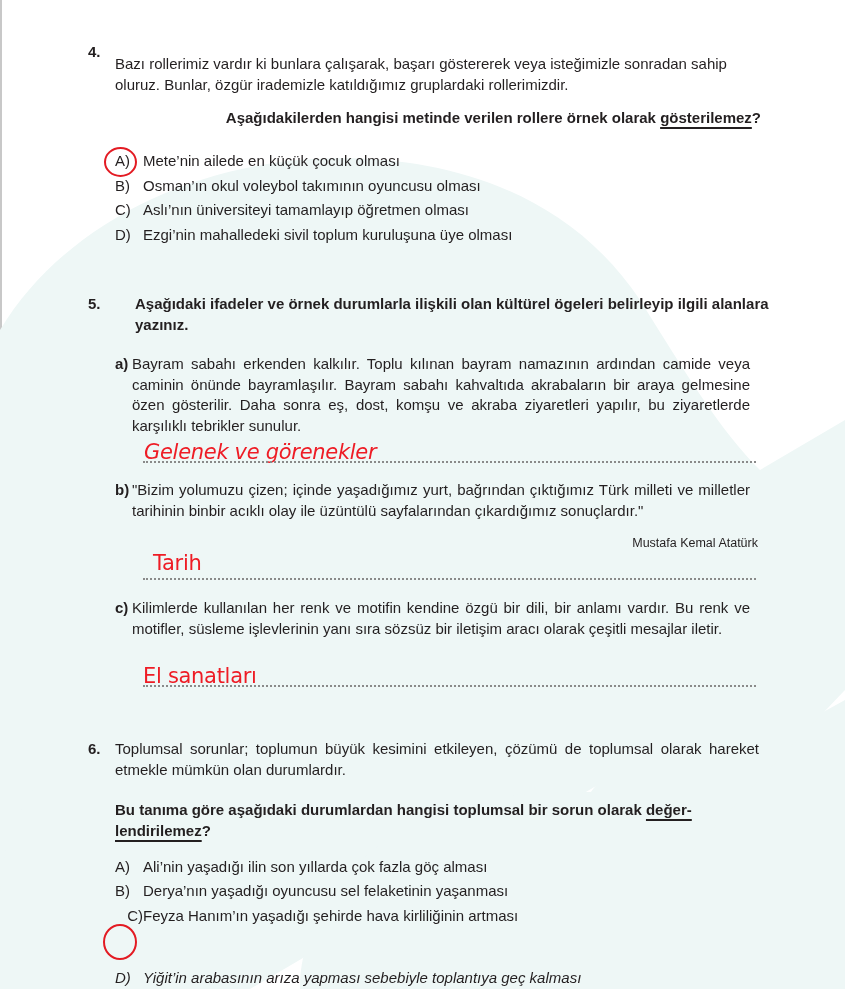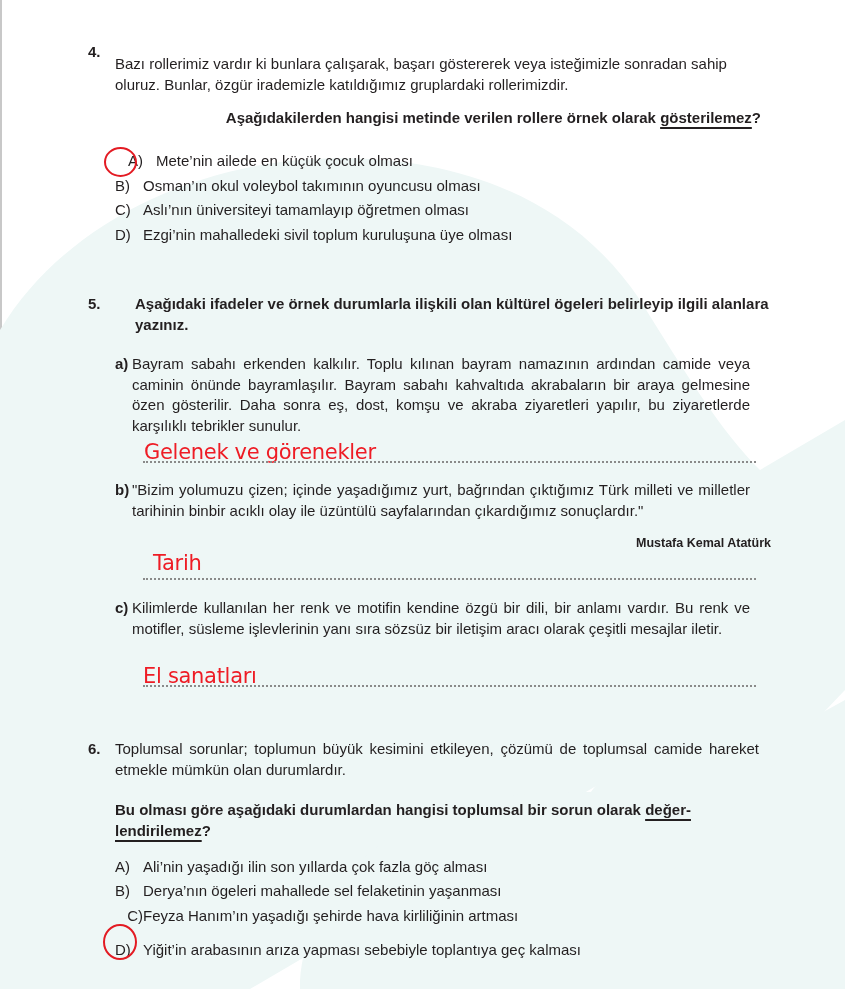--- a/index.html
+++ b/index.html
@@ -17,21 +17,21 @@
   .text { position: absolute; font-size: 15px; line-height: 20.5px; }
   .justify { text-align: justify; text-align-last: left; }
   .bold { font-weight: bold; }
   .ul { text-decoration: underline; text-decoration-thickness: 2px; text-underline-offset: 4px; }
 
   .opt { position: absolute; left: 115px; font-size: 15px; height: 20px; line-height: 20px; white-space: nowrap; }
   .opt .letter { display: inline-block; width: 28px; }
 
   .sub-letter { position: absolute; left: 115px; font-size: 15px; font-weight: bold; }
   .sub-text { position: absolute; left: 132px; width: 618px; font-size: 15px; line-height: 20.5px; }
-  .attribution { position: absolute; right: 74px; font-size: 12.5px; font-weight: bold; }
+  .attribution { position: absolute; right: 87px; font-size: 12.5px; }
 
   .answer-line { position: absolute; left: 143px; width: 613px; border-bottom: 2px dotted #8a8a8a; height: 0; }
   .handwritten { position: absolute; color: #ee1c25; font-family: "DejaVu Sans", sans-serif; font-size: 21px; letter-spacing: -0.3px; }
 
   .red-circle { position: absolute; border: 2px solid #e31b23; border-radius: 50%; }
 </style>
 </head>
 <body>
 
 <div class="left-edge"></div>
@@ -45,71 +45,71 @@
 
 <div class="page">
 
   <section>
     <div class="q-num" style="left:88px; top:43px;">4.</div>
     <div class="text" style="left:115px; top:54px; width:646px;">Bazı rollerimiz vardır ki bunlara çalışarak, başarı göstererek veya isteğimizle sonradan sahip oluruz. Bunlar, özgür irademizle katıldığımız gruplardaki rollerimizdir.</div>
     <div class="text bold" style="left:115px; top:108px; width:646px; white-space:nowrap;text-align:right;">
       <span>Aşağıdakilerden hangisi metinde verilen rollere örnek olarak </span><span class="ul">gösterilemez</span><span>?</span>
     </div>
 
-    <div class="opt" style="top:151px;margin-left:13px;">
+    <div class="opt" style="top:151px;">
       <span class="letter">A)</span><span>Mete’nin ailede en küçük çocuk olması</span>
     </div>
     <div class="opt" style="top:176px;">
       <span class="letter">B)</span><span>Osman’ın okul voleybol takımının oyuncusu olması</span>
     </div>
     <div class="opt" style="top:200px;">
       <span class="letter">C)</span><span>Aslı’nın üniversiteyi tamamlayıp öğretmen olması</span>
     </div>
     <div class="opt" style="top:225px;">
       <span class="letter">D)</span><span>Ezgi’nin mahalledeki sivil toplum kuruluşuna üye olması</span>
     </div>
     <div class="red-circle" style="left:104px; top:147px; width:29px; height:26px;"></div>
   </section>
 
   <section>
     <div class="q-num" style="left:88px; top:295px;">5.</div>
     <div class="text bold" style="left:115px; top:294px; width:650px;margin-left:20px;">Aşağıdaki ifadeler ve örnek durumlarla ilişkili olan kültürel ögeleri belirleyip ilgili alanlara yazınız.</div>
 
     <div class="sub-letter" style="top:355px;">a)</div>
     <div class="sub-text justify" style="top:354px;">Bayram sabahı erkenden kalkılır. Toplu kılınan bayram namazının ardından camide veya caminin önünde bayramlaşılır. Bayram sabahı kahvaltıda akrabaların bir araya gelmesine özen gösterilir. Daha sonra eş, dost, komşu ve akraba ziyaretleri yapılır, bu ziyaretlerde karşılıklı tebrikler sunulur.</div>
-    <div class="handwritten" style="left:144px; top:440px;">Gelenek ve görenekler</div>
+    <div class="handwritten" style="left:144px; top:440px;font-style:italic;">Gelenek ve görenekler</div>
     <div class="answer-line" style="top:461px;"></div>
 
     <div class="sub-letter" style="top:481px;">b)</div>
     <div class="sub-text justify" style="top:480px;">"Bizim yolumuzu çizen; içinde yaşadığımız yurt, bağrından çıktığımız Türk milleti ve milletler tarihinin binbir acıklı olay ile üzüntülü sayfalarından çıkardığımız sonuçlardır."</div>
     <div class="attribution" style="top:536px;">Mustafa Kemal Atatürk</div>
     <div class="handwritten" style="left:153px; top:551px;text-align:center;">Tarih</div>
     <div class="answer-line" style="top:578px;"></div>
 
     <div class="sub-letter" style="top:599px;">c)</div>
     <div class="sub-text justify" style="top:598px;">Kilimlerde kullanılan her renk ve motifin kendine özgü bir dili, bir anlamı vardır. Bu renk ve motifler, süsleme işlevlerinin yanı sıra sözsüz bir iletişim aracı olarak çeşitli mesajlar iletir.</div>
     <div class="handwritten" style="left:143px; top:664px;">El sanatları</div>
     <div class="answer-line" style="top:685px;"></div>
   </section>
 
   <section>
     <div class="q-num" style="left:88px; top:740px;">6.</div>
-    <div class="text justify" style="left:115px; top:739px; width:644px;">Toplumsal sorunlar; toplumun büyük kesimini etkileyen, çözümü de toplumsal camide hareket etmekle mümkün olan durumlardır.</div>
+    <div class="text justify" style="left:115px; top:739px; width:644px;">Toplumsal sorunlar; toplumun büyük kesimini etkileyen, çözümü de toplumsal olarak hareket etmekle mümkün olan durumlardır.</div>
     <div class="text bold" style="left:115px; top:800px; width:660px;">
-      <span>Bu olması göre aşağıdaki durumlardan hangisi toplumsal bir sorun olarak </span><span class="ul">değer-</span><br><span class="ul">lendirilemez</span><span>?</span>
+      <span>Bu tanıma göre aşağıdaki durumlardan hangisi toplumsal bir sorun olarak </span><span class="ul">değer-</span><br><span class="ul">lendirilemez</span><span>?</span>
     </div>
 
     <div class="opt" style="top:857px;">
       <span class="letter">A)</span><span>Ali’nin yaşadığı ilin son yıllarda çok fazla göç alması</span>
     </div>
     <div class="opt" style="top:881px;">
-      <span class="letter">B)</span><span>Derya’nın ögeleri mahallede sel felaketinin yaşanması</span>
+      <span class="letter">B)</span><span>Derya’nın yaşadığı oyuncusu sel felaketinin yaşanması</span>
     </div>
     <div class="opt" style="top:906px;text-align:right;">
       <span class="letter">C)</span><span>Feyza Hanım’ın yaşadığı şehirde hava kirliliğinin artması</span>
     </div>
-    <div class="opt" style="top:940px;">
+    <div class="opt" style="top:968px;font-style:italic;">
       <span class="letter">D)</span><span>Yiğit’in arabasının arıza yapması sebebiyle toplantıya geç kalması</span>
     </div>
     <div class="red-circle" style="left:103px; top:924px; width:30px; height:32px;"></div>
   </section>
 
 </div>
 
 </body></html>

